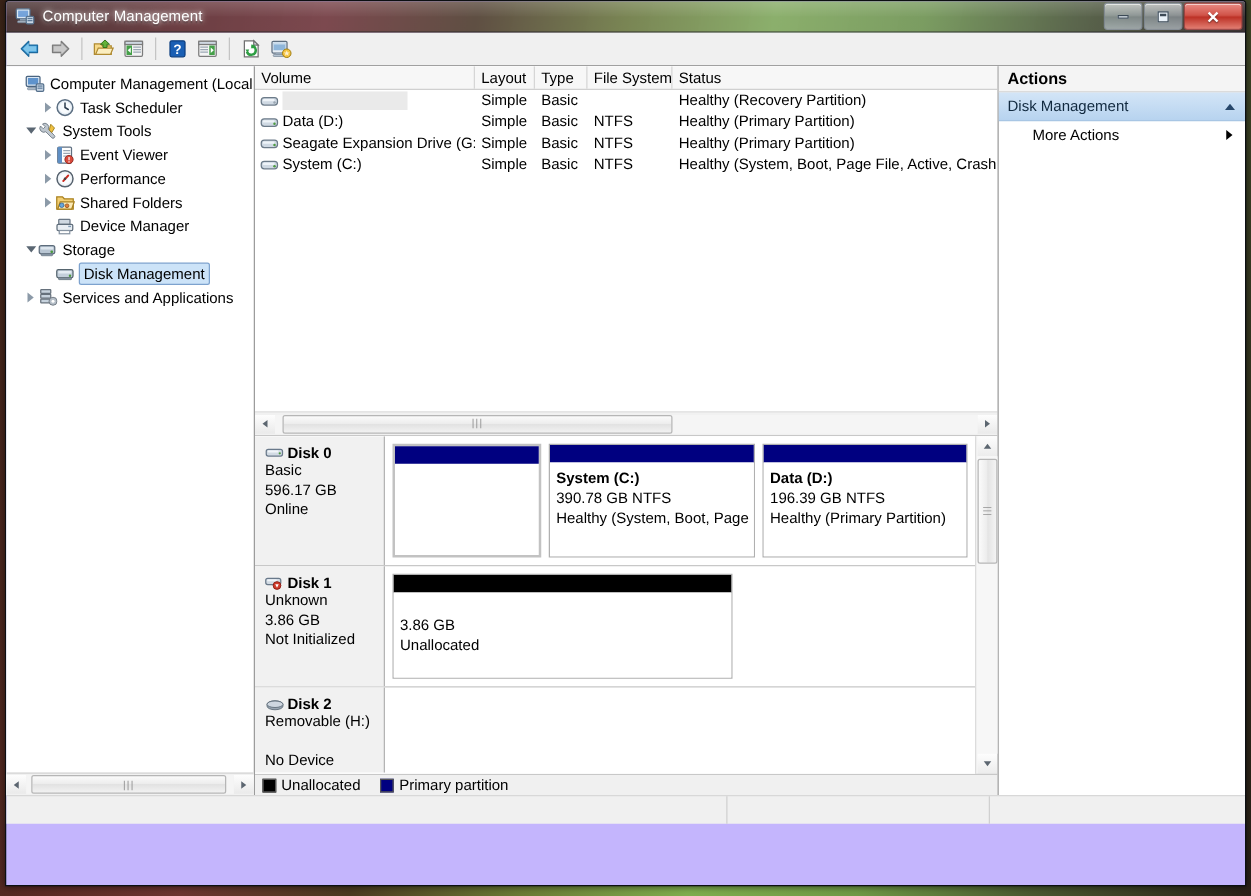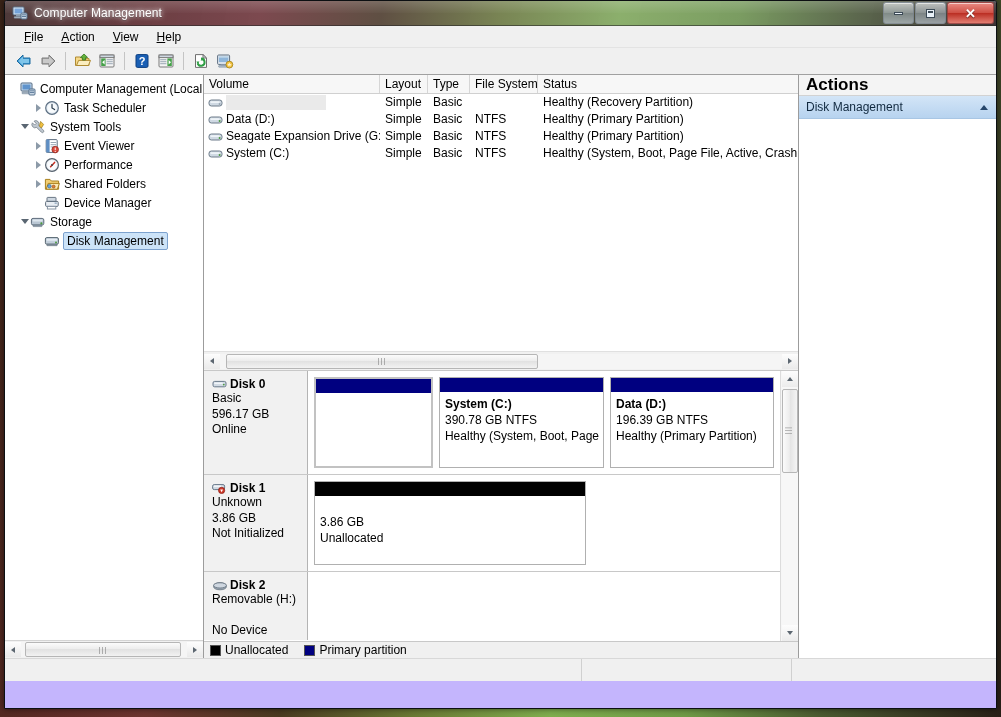--- a/index.html
+++ b/index.html
@@ -222,21 +222,21 @@
   .legend-gap { width: 8px; }
 
   
   #actions {
     width: 198px; flex: 0 0 198px;
     background: #fff; border-left: 1px solid #9c9c9c;
     box-sizing: border-box;
   }
   #actions-header {
     height: 20px; background: #f4f4f4; border-bottom: 1px solid #d2d2d2;
-    font-size: 17px; font-weight: bold; color:#000; padding-left: 7px; line-height: 20px;
+    font-size: 13px; font-weight: bold; color:#000; padding-left: 7px; line-height: 20px;
   }
   .act-group {
     height: 22px; display: flex; align-items: center; justify-content: space-between;
     padding: 0 8px 0 7px;
     background: linear-gradient(#d3e5f7,#b7d3ef);
     border-bottom: 1px solid #a8c6e4;
     font-size: 12px; color: #11293f;
   }
   .act-item {
     height: 22px; display: flex; align-items: center; justify-content: space-between;
@@ -278,26 +278,20 @@
         </div>
       <div class="win-btn">
           <span class="glyph-max"></span>
         </div>
       <div class="win-btn close">
           <span class="glyph-close">✕</span>
         </div>
     </div>
   </div>
 
-  <div id="menubar">
-    <div class="menu-item"><u>F</u><span>ile</span></div>
-    <div class="menu-item"><u>A</u><span>ction</span></div>
-    <div class="menu-item"><u>V</u><span>iew</span></div>
-    <div class="menu-item"><u>H</u><span>elp</span></div>
-  </div>
 
   <div id="toolbar">
     <div class="tb-btn">
       <svg width="18" height="16" viewBox="0 0 18 16">
         <path d="M8 2 L2 8 L8 14 L8 11 L15 11 L15 5 L8 5 Z" fill="#3c9ad6" stroke="#1d6a9e" stroke-width="1" stroke-linejoin="round"></path>
         <path d="M8 3.4 L3.4 8 L8 12.6 L8 10 L14 10 L14 6 L8 6 Z" fill="#7fc5ea"></path>
       </svg>
     </div>
     <div class="tb-btn">
       <svg width="18" height="16" viewBox="0 0 18 16">
@@ -495,20 +489,35 @@
             <svg width="16" height="16" viewBox="0 0 16 16">
               <rect x="1.4" y="4.6" width="13" height="6.6" rx="1.4" fill="#c3cfdb" stroke="#56656f"></rect>
               <rect x="2.6" y="5.8" width="10.6" height="1.9" rx=".7" fill="#e4ecf3"></rect>
               <circle cx="12" cy="9.6" r="1" fill="#4c9a3f"></circle>
               <rect x="2.8" y="11.2" width="10.4" height="1.5" rx=".5" fill="#8b99a8" stroke="#56656f" stroke-width=".5"></rect>
             </svg>
           </span>
           <span class="tlabel">Disk Management</span>
         </div>
 
+        <div class="tnode" style="padding-left:14px">
+          <span class="tw">
+              <span class="arrow-c"></span>
+            </span>
+          <span class="ticon">
+            <svg width="16" height="16" viewBox="0 0 16 16">
+              <rect x="2.6" y="1.6" width="8" height="3" rx=".5" fill="#c7d3de" stroke="#66717c"></rect>
+              <rect x="2.6" y="5.4" width="8" height="3" rx=".5" fill="#c7d3de" stroke="#66717c"></rect>
+              <rect x="2.6" y="9.2" width="8" height="3" rx=".5" fill="#c7d3de" stroke="#66717c"></rect>
+              <circle cx="12.4" cy="11" r="3.2" fill="#b6bfc8" stroke="#6a747e" stroke-width=".7"></circle>
+              <circle cx="12.4" cy="11" r="1.2" fill="#ffffff"></circle>
+            </svg>
+          </span>
+          <span class="tlabel">Services and Applications</span>
+        </div>
       </div>
 
       <div id="tree-scroll">
         <div class="sb-arrow">
             <span class="sb-tri-l"></span>
           </div>
         <div class="sb-track">
           <div class="sb-thumb" style="left:4px;width:156px">
               <span class="grip-v">|||</span>
             </div>
@@ -725,20 +734,24 @@
         <span>Primary partition</span>
       </div>
     </div>
 
     <div id="actions">
       <div id="actions-header">Actions</div>
       <div class="act-group">
         <span>Disk Management</span>
         <span class="chev-up"></span>
       </div>
+      <div class="act-item">
+        <span>More Actions</span>
+        <span class="chev-right"></span>
+      </div>
     </div>
   </div>
 
   <div id="statusbar">
     <div class="status-seg grow"></div>
     <div class="status-seg" style="width:210px"></div>
     <div class="status-seg" style="width:204px;border-right:none"></div>
   </div>
 </div>
 

